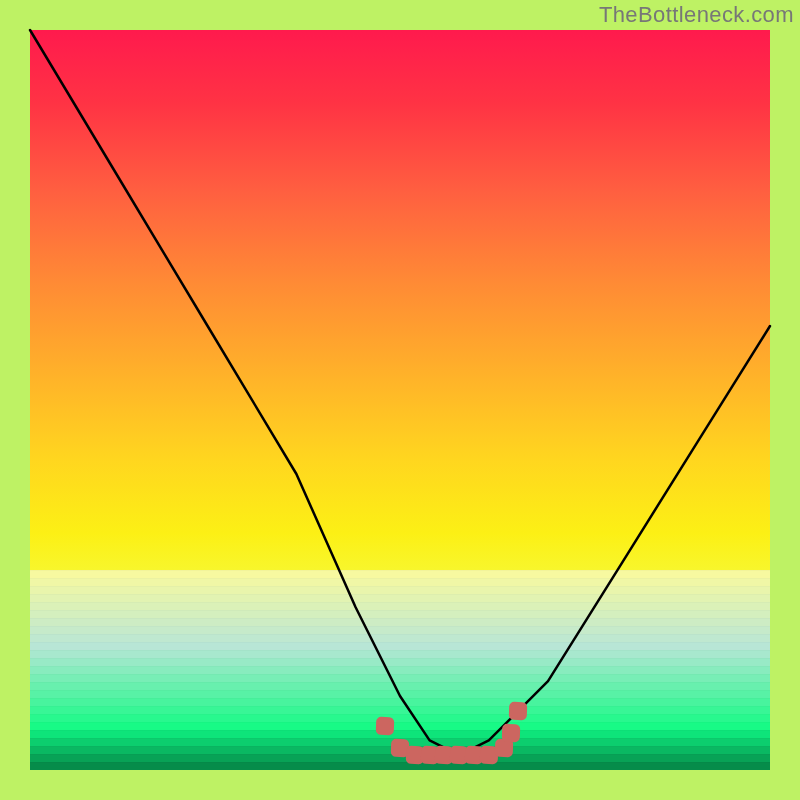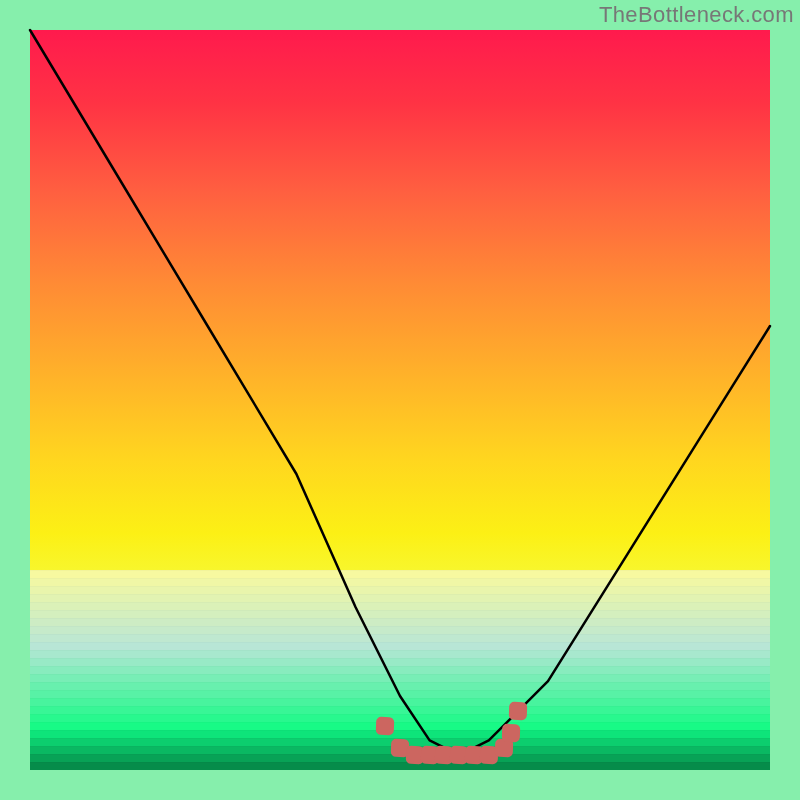--- a/index.html
+++ b/index.html
@@ -8,21 +8,21 @@
     width: 800px;
     height: 800px;
     overflow: hidden;
     background: #000;
     font-family: Arial, Helvetica, sans-serif;
   }
   .frame {
     position: relative;
     width: 800px;
     height: 800px;
-    background: #86efac;
+    background: #bef264;
   }
   .chart-area {
     position: absolute;
     left: 30px;
     top: 30px;
     width: 740px;
     height: 740px;
     background: linear-gradient(
       to bottom,
       #ff1a4d 0%,

